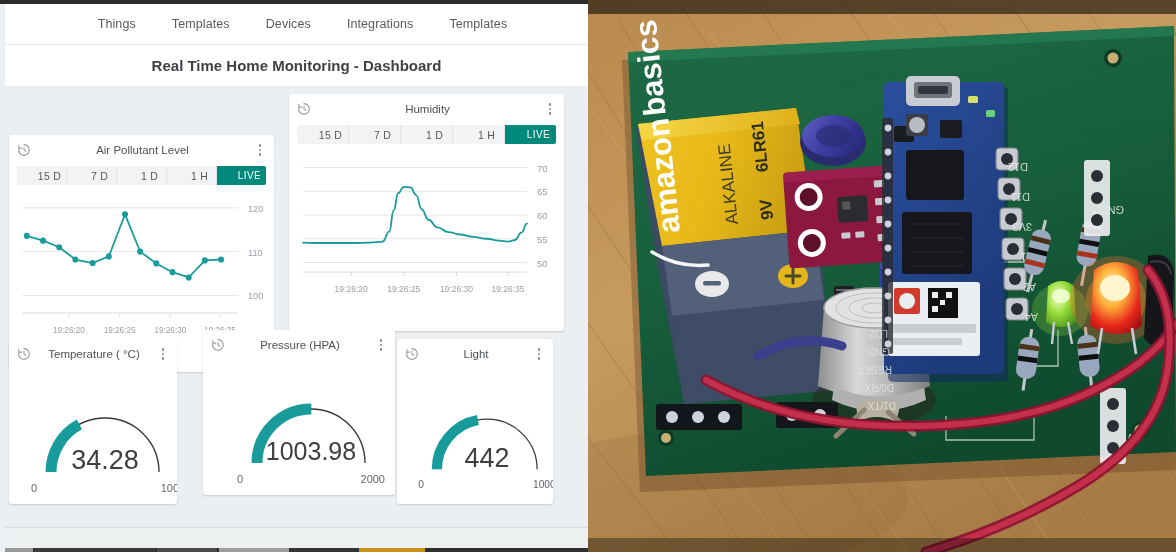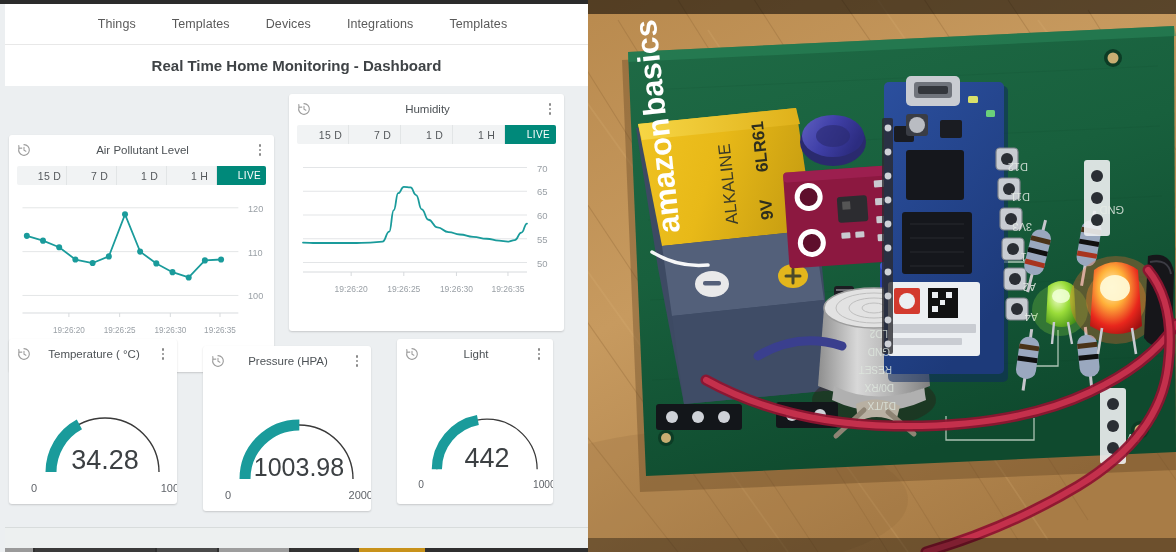--- a/index.html
+++ b/index.html
@@ -46,21 +46,21 @@
   .card{
     position:absolute;background:#fff;border-radius:3px;
     box-shadow:0 1px 2px rgba(0,0,0,.16);
     box-sizing:border-box;overflow:hidden;
   }
   
   .card.c1{left:4px;top:8px;width:265px;height:237px;margin-top:41px;}
   .card.c2{left:284px;top:8px;width:275px;height:237px;}
   
   .card.g1{left:4px;top:253px;width:168px;height:165px;}
-  .card.g2{left:198px;top:260px;width:168px;height:165px;}
+  .card.g2{left:198px;top:244px;width:192px;height:165px;}
   .card.g3{left:392px;top:253px;width:156px;height:165px;}
 
   .card-head{
     position:relative;height:30px;display:flex;align-items:center;
     padding:0 7px;box-sizing:border-box;
   }
   .hist-icon{width:16px;height:16px;flex:0 0 16px;opacity:.62;}
   .card-title{
     flex:1;text-align:center;font-size:11.5px;color:#4d5256;
     white-space:nowrap;overflow:hidden;

